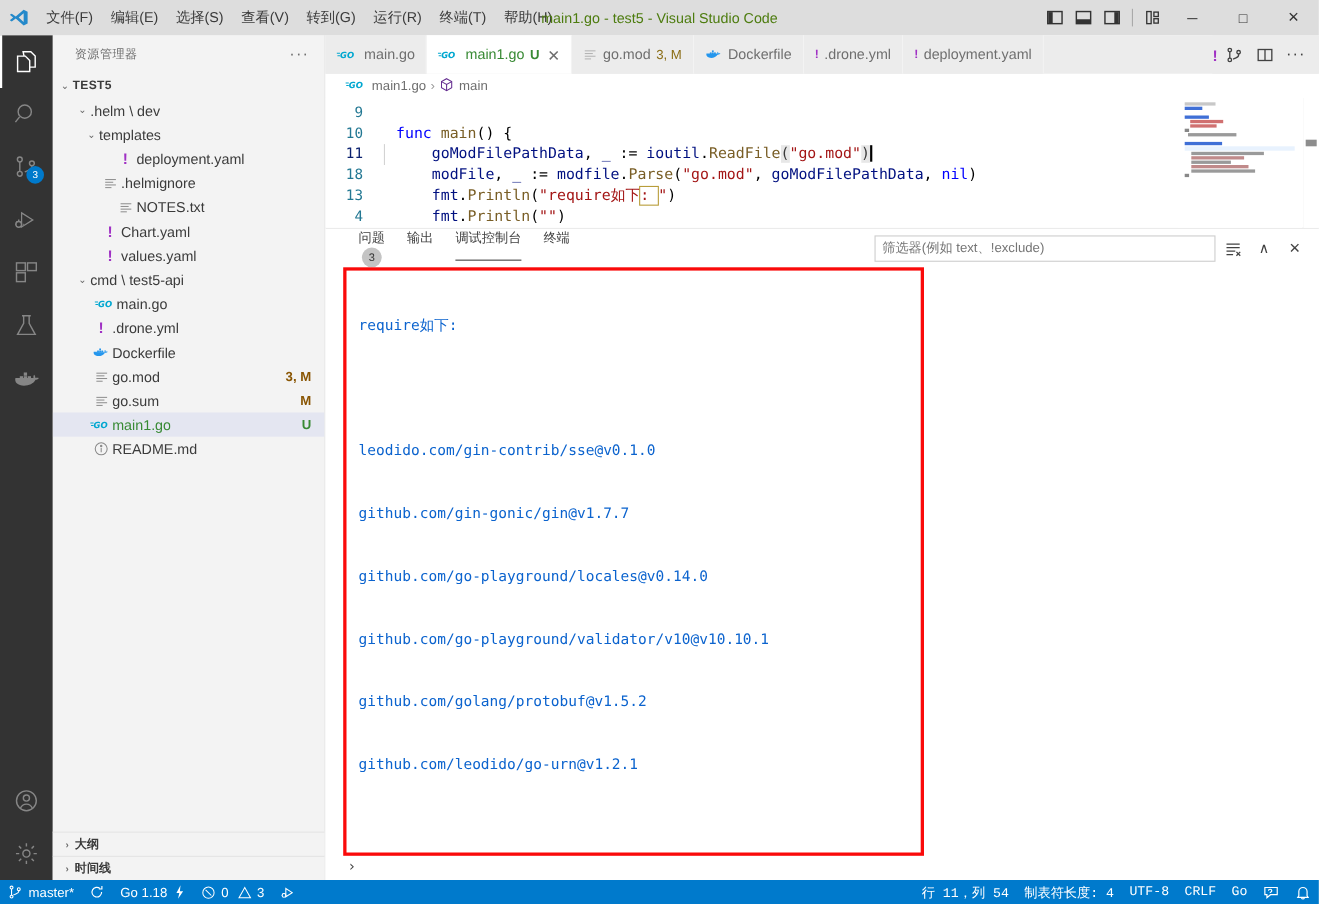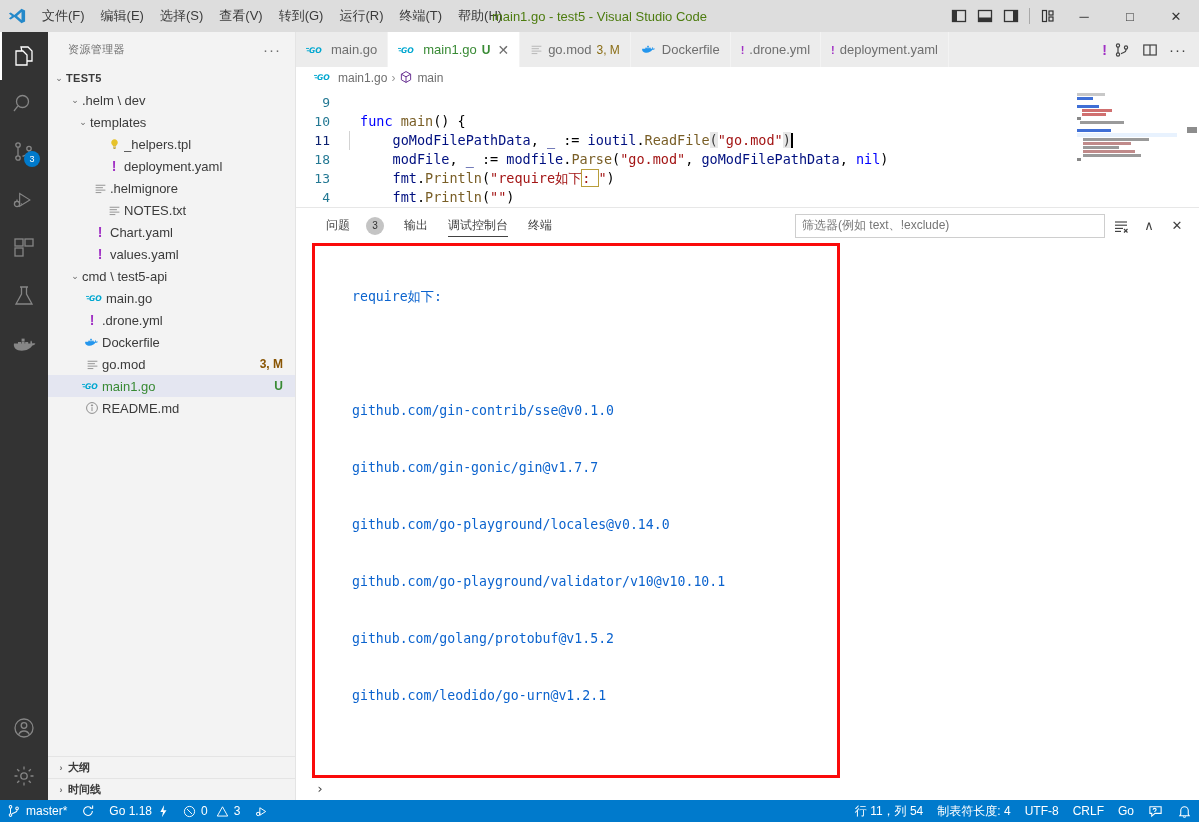--- a/index.html
+++ b/index.html
@@ -148,22 +148,22 @@
   .mm-line { height: 3px; margin-bottom: 1px; }
   .mm-cur { background: #e8f2fe; }
   .mscroll { position:absolute; right:0; top:0; width: 14px; height: 118px; background:#ffffff; }
   .mscroll-thumb { position:absolute; right:2px; top:38px; width:10px; height:6px; background:#8d8d8d; }
   .mm-border { position:absolute; right:14px; top:0; bottom:0; width:1px; background:#d6d6d6; }
 
   
   .panel { flex: 1 1 auto; display: flex; flex-direction: column; background: #ffffff; border-top: 1px solid #e7e7e7; min-height:0; }
   .panel-head { height: 35px; flex: 0 0 35px; display: flex; align-items: center; padding-left: 20px; }
   .ptab {
-    height: 35px; display: flex; align-items: center; gap: 16px; padding: 0 10px;
-    font-size: 12px; color: #424242; cursor: pointer; position: relative;
+    height: 35px; display: flex; align-items: center; gap: 0; padding: 0 10px;
+    font-size: 12px; color: #424242; cursor: pointer; position: relative; flex-direction: column;
   }
   .ptab.active { color: #424242; }
   .ptab.active::after {
     content:""; position:absolute; left:10px; right:10px; bottom: 6px; height:1px; background:#424242;
   }
   .pbadge {
     min-width: 18px; height: 18px; border-radius: 9px; background: #c4c4c4; color: #333;
     display:flex; align-items:center; justify-content:center; font-size: 10px; padding: 0 5px;
   }
   .panel-head-right { margin-left: auto; display:flex; align-items:center; gap: 4px; padding-right: 10px; }
@@ -177,31 +177,31 @@
   .redbox {
     position: absolute; left: 16px; top: 0px; width: 528px; height: 535px;
     border: 3px solid #fa0a0a; pointer-events: none;
   }
   .console {
     font-family: "DejaVu Sans Mono", "Liberation Mono", monospace;
     font-size: 13.2px; line-height: 19px; color: #0b63ce;
     padding: 6px 0 0 18px;
     white-space: pre;
   }
-  .cl { height: 19px; margin-left: 26px; }
+  .cl { height: 19px; }
   .panel-foot { height: 24px; flex: 0 0 24px; display:flex; align-items:center; padding-left: 20px; color:#424242; font-size: 13px; }
   .panel-foot .prompt { font-family: "DejaVu Sans Mono", monospace; }
 
   
   .statusbar {
     height: 22px; flex: 0 0 22px; background: #007acc; color: #ffffff;
     display: flex; align-items: center; font-size: 12px;
   }
   .sb { display:flex; align-items:center; gap:5px; padding: 0 7px; height:22px; white-space: nowrap; }
-  .sb-right { margin-left: auto; display: flex; align-items: flex-end; }
+  .sb-right { margin-left: auto; display: flex; align-items: flex-end; font-family: Liberation Mono, monospace; }
   .sb-icon { display:flex; align-items:center; }
 </style>
 </head>
 <body>
 
 <div id="app">
 
   <div class="titlebar">
     <div class="vscode-logo">
       <svg width="18" height="18" viewBox="0 0 100 100">
@@ -335,31 +335,20 @@
         <div class="trow">
           <span class="chev" style="margin-left:20px">⌄</span>
           <span class="tlabel">.helm \ dev</span>
         </div>
 
         <div class="trow">
           <span class="chev" style="margin-left:28px">⌄</span>
           <span class="tlabel">templates</span>
         </div>
 
-        <div class="trow">
-          <span class="chev" style="margin-left:42px"></span>
-          <span class="ficon">
-            <svg width="13" height="13" viewBox="0 0 16 16">
-                <path d="M8 1.5c-2.2 0-4 1.7-4 3.9 0 1.6 1 2.6 1.6 3.4.3.4.5.7.5 1.1h3.8c0-.4.2-.7.5-1.1.6-.8 1.6-1.8 1.6-3.4 0-2.2-1.8-3.9-4-3.9z" fill="#e6c229"></path>
-                <rect x="6.2" y="10.6" width="3.6" height="1.1" fill="#b08c00"></rect>
-                <rect x="6.6" y="12.2" width="2.8" height="1.1" rx=".5" fill="#b08c00"></rect>
-              </svg>
-          </span>
-          <span class="tlabel">_helpers.tpl</span>
-        </div>
 
         <div class="trow">
           <span class="chev" style="margin-left:42px"></span>
           <span class="ficon">
               <span style="color:#a031c4;font-weight:bold;font-size:14px;">!</span>
             </span>
           <span class="tlabel">deployment.yaml</span>
         </div>
 
         <div class="trow">
@@ -450,20 +439,33 @@
                 <line x1="2" y1="4" x2="14" y2="4"></line>
                 <line x1="2" y1="7" x2="11" y2="7"></line>
                 <line x1="2" y1="10" x2="14" y2="10"></line>
                 <line x1="2" y1="13" x2="9" y2="13"></line>
               </svg>
           </span>
           <span class="tlabel">go.mod</span>
           <span class="tbadge" style="color:#895503">3, M</span>
         </div>
 
+        <div class="trow">
+          <span class="chev" style="margin-left:20px"></span>
+          <span class="ficon">
+            <svg width="13" height="13" viewBox="0 0 16 16" stroke="#8a8a8a" stroke-width="1.1">
+                <line x1="2" y1="4" x2="14" y2="4"></line>
+                <line x1="2" y1="7" x2="11" y2="7"></line>
+                <line x1="2" y1="10" x2="14" y2="10"></line>
+                <line x1="2" y1="13" x2="9" y2="13"></line>
+              </svg>
+          </span>
+          <span class="tlabel">go.sum</span>
+          <span class="tbadge" style="color:#895503">M</span>
+        </div>
 
         <div class="trow selected">
           <span class="chev" style="margin-left:20px"></span>
           <span class="ficon">
             <svg width="20" height="12" viewBox="0 0 26 14">
                 <text x="4" y="11" font-family="DejaVu Sans" font-size="10" font-weight="bold" fill="#00a7d0" font-style="italic">GO</text>
                 <line x1="0" y1="5" x2="4" y2="5" stroke="#00a7d0" stroke-width="1.2"></line>
                 <line x1="1" y1="8" x2="4" y2="8" stroke="#00a7d0" stroke-width="1.2"></line>
               </svg>
           </span>
@@ -687,21 +689,21 @@
             <div class="phbtn">∧</div>
             <div class="phbtn">✕</div>
           </div>
         </div>
 
         <div class="panel-body">
           <div class="redbox"></div>
           <div class="console">
             <div class="cl">require如下:</div>
             <div class="cl"></div>
-            <div class="cl">github.com/gin-contrib/sse@v0.1.0</div>
+            <div class="cl">leodido.com/gin-contrib/sse@v0.1.0</div>
             <div class="cl">github.com/gin-gonic/gin@v1.7.7</div>
             <div class="cl">github.com/go-playground/locales@v0.14.0</div>
             <div class="cl">github.com/go-playground/validator/v10@v10.10.1</div>
             <div class="cl">github.com/golang/protobuf@v1.5.2</div>
             <div class="cl">github.com/leodido/go-urn@v1.2.1</div>
             
             
             
             
             

